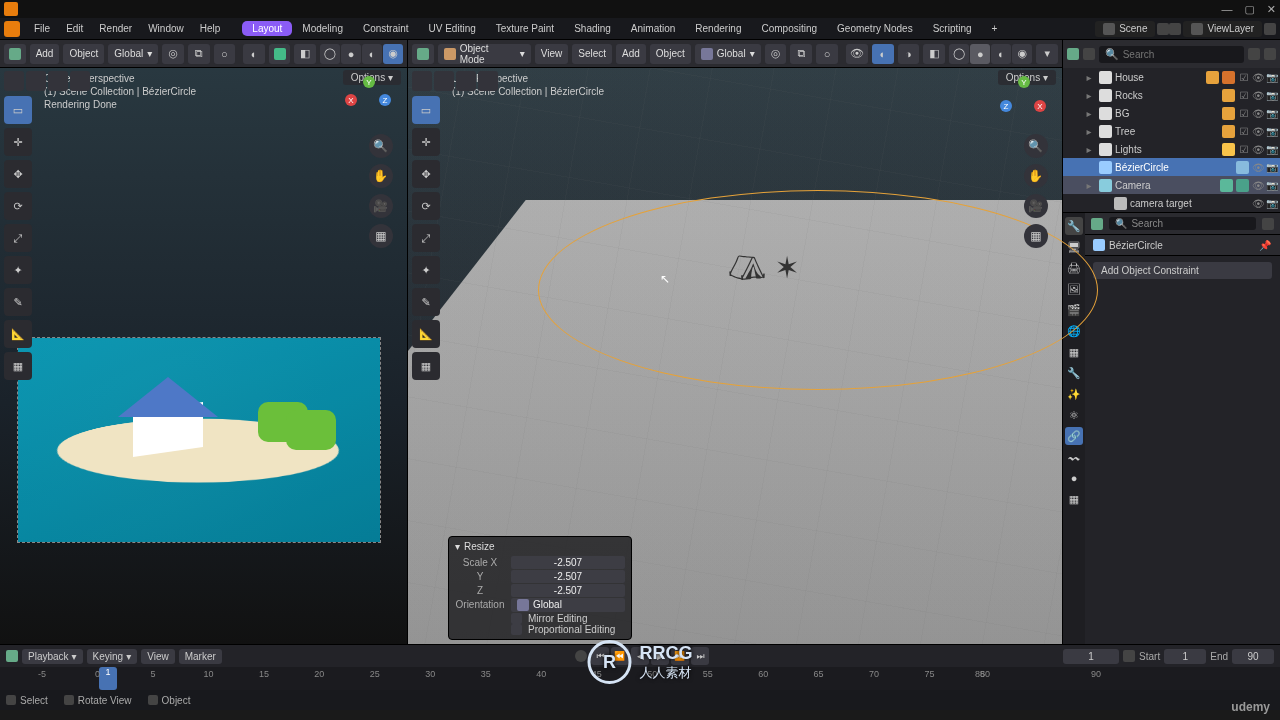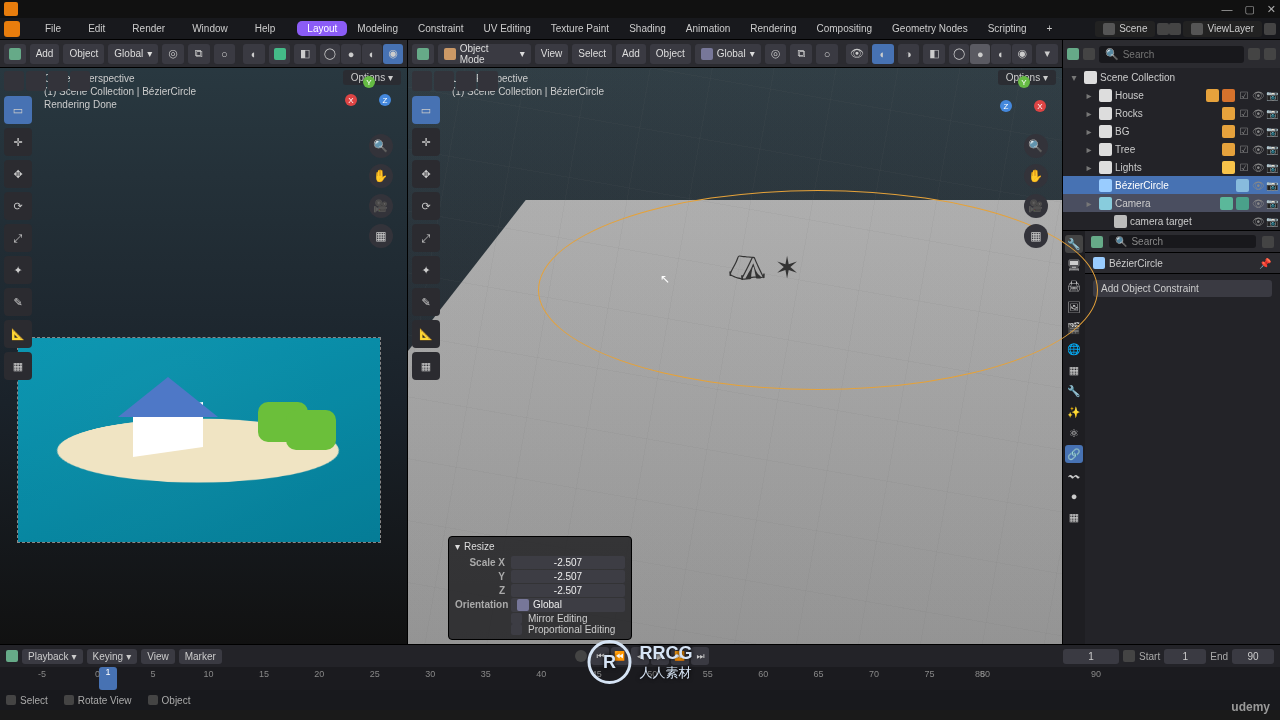--- a/index.html
+++ b/index.html
@@ -7,21 +7,21 @@
 
   
   .title-bar { height: 18px; background: #111; display: flex; align-items: center; justify-content: space-between; padding: 0 4px; }
   .title-bar .app-icon { width: 14px; height: 14px; background: #e87d0d; border-radius: 2px; margin-right: 6px; }
   .title-bar .title-text { flex: 1; font-size: 10px; color: #aaa; display:flex; align-items:center; }
   .title-bar .win-btns { display: flex; gap: 12px; color: #aaa; font-size: 11px; }
 
   
   .menu-bar { height: 22px; background: #18191d; display: flex; align-items: center; padding: 0 4px; border-bottom: 1px solid #000; }
   .menu-bar .logo { width: 16px; height: 16px; background: #e87d0d; border-radius: 3px; margin-right: 6px; }
-  .menu-bar .menu-item { padding: 2px 8px; font-size: 10px; color: #ccc; cursor: pointer; margin-left: 11px; }
+  .menu-bar .menu-item { padding: 2px 8px; font-size: 10px; color: #ccc; cursor: pointer; }
   .menu-bar .spacer { flex: 1; }
   .menu-bar .workspace { font-size: 10px; padding: 2px 10px; color: #ccc; cursor: pointer; }
   .menu-bar .workspace.active { background: #8b5cf6; border-radius: 5px; color: #fff; }
   .menu-bar .scene-btn { display:flex; align-items:center; gap:4px; background:#222; border-radius:3px; padding:2px 8px; font-size:10px; margin:0 2px; }
   .menu-bar .scene-btn .ic { width:12px; height:12px; background:#555; border-radius:2px; }
 
   
   .main { display: flex; height: 604px; }
   .vp { position: relative; background: linear-gradient(#2a3a42, #1a222a 60%, #111); }
   .vp-left { width: 408px; border-right: 1px solid #000; }
@@ -56,21 +56,21 @@
   .island { position:absolute; left:40px; bottom:40px; width:280px; height:110px; background:#f0e4c3; border-radius:50%; transform:perspective(400px) rotateX(55deg); }
   .house-body { position:absolute; left:115px; bottom:90px; width:70px; height:45px; background:#fff; transform:skewY(-8deg); }
   .house-roof { position:absolute; left:100px; bottom:125px; width:100px; height:40px; background:#4e78c7; clip-path:polygon(50% 0,100% 100%,0 100%); }
   .tree-ball { position:absolute; width:50px;height:40px;background:#6bbf3a;border-radius:10px; }
   .water { position:absolute; inset:0; background:radial-gradient(circle at 40% 40%, #1c9abf33 0%, #02465d66 70%); mix-blend-mode:screen; }
 
   
   .op-panel { position:absolute; left:40px; bottom:4px; width:184px; background:#1a1a1dcc; border:1px solid #000; border-radius:4px; padding:4px 6px; font-size:10px; z-index:10; }
   .op-panel .hd { display:flex; align-items:center; gap:4px; color:#ddd; margin-bottom:4px; }
   .op-panel .row { display:flex; align-items:center; margin:1px 0; }
-  .op-panel .lbl { width:56px; text-align:right; padding-right:6px; color:#aaa;font-weight:bold; }
+  .op-panel .lbl { width:56px; text-align:center; padding-right:6px; color:#aaa; }
   .op-panel .val { flex:1; background:#3d3d44; border-radius:2px; padding:1px 6px; text-align:center; color:#eee; }
   .op-panel .chk { display:flex; align-items:center; gap:6px; margin-left:56px; }
   .op-panel .box { width:11px;height:11px;background:#3d3d44;border-radius:2px; }
 
   
   .vp-right .floor { position:absolute; left:0; right:0; top:160px; bottom:0; background:linear-gradient(#b8b8b8,#9a9a9a); clip-path:polygon(18% 0,100% 0,100% 100%,0 100%,0 34%); }
   .vp-right .grid-overlay { position:absolute; inset:0; background:repeating-linear-gradient(100deg,#6a6a6a11 0 60px,#6a6a6a22 60px 61px),repeating-linear-gradient(10deg,#6a6a6a11 0 60px,#6a6a6a22 60px 61px); }
   .orbit { position:absolute; left:130px; top:150px; width:560px; height:200px; border:1px solid #e5a23a; border-radius:50%; }
   .obj-cluster { position:absolute; left:320px; top:210px; color:#333; font-size:30px; }
   .cursor { position:absolute; left:252px; top:232px; color:#fff; font-size:12px; }
@@ -359,25 +359,20 @@
     <div class="outliner">
       <div class="outliner-head">
         <span class="i" style="background:#6a8"></span>
         <span class="i" style="background:#444"></span>
         <div class="search">🔍<input style="background: none; border: none; color: rgb(204, 204, 204); font-size: 10px; outline: none; width: 100%;" placeholder="Search"></div>
         <span class="i" style="background:#444"></span>
         <span class="i" style="background:#444"></span>
       </div>
       <div class="tree">
         <div class="r">
-          <span class="tri exp"></span>
-          <span class="ic" style="background:#ddd"></span>
-          <span class="nm">Scene Collection</span>
-        </div>
-        <div class="r">
           <span class="sp"></span>
             <span class="tri col"></span>
           <span class="ic" style="background:#ddd"></span>
           <span class="nm">House</span>
           <span class="ic" style="background:#e6a23c"></span>
           <span class="ic" style="background:#d6722c"></span>
           <div class="eye">
               <span>☑</span>
               <span>👁</span>
               <span>📷</span>

